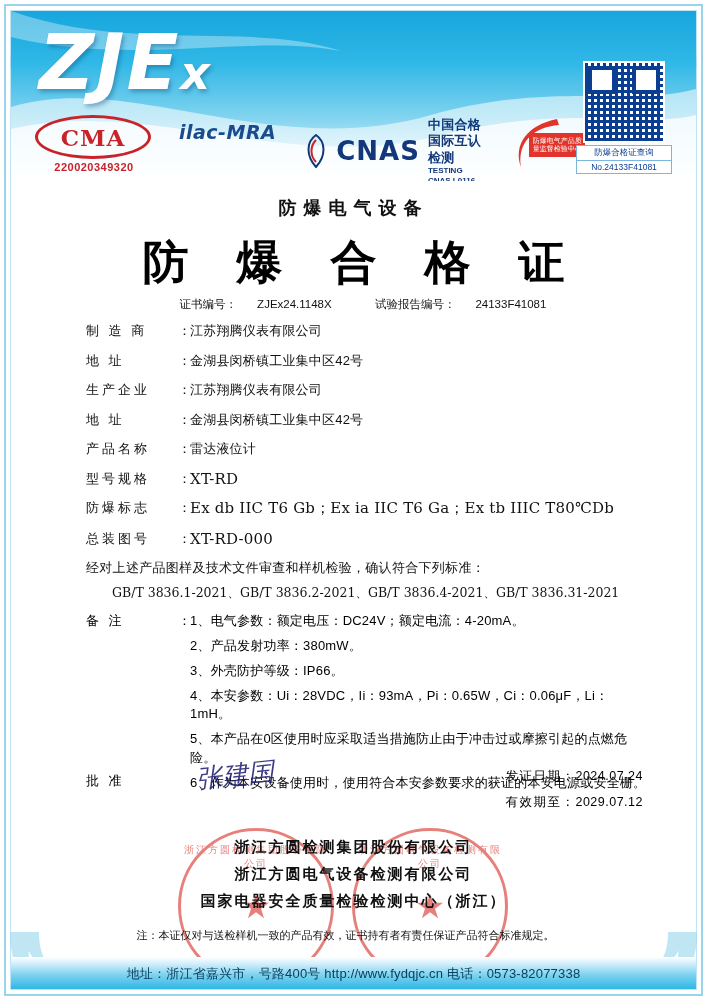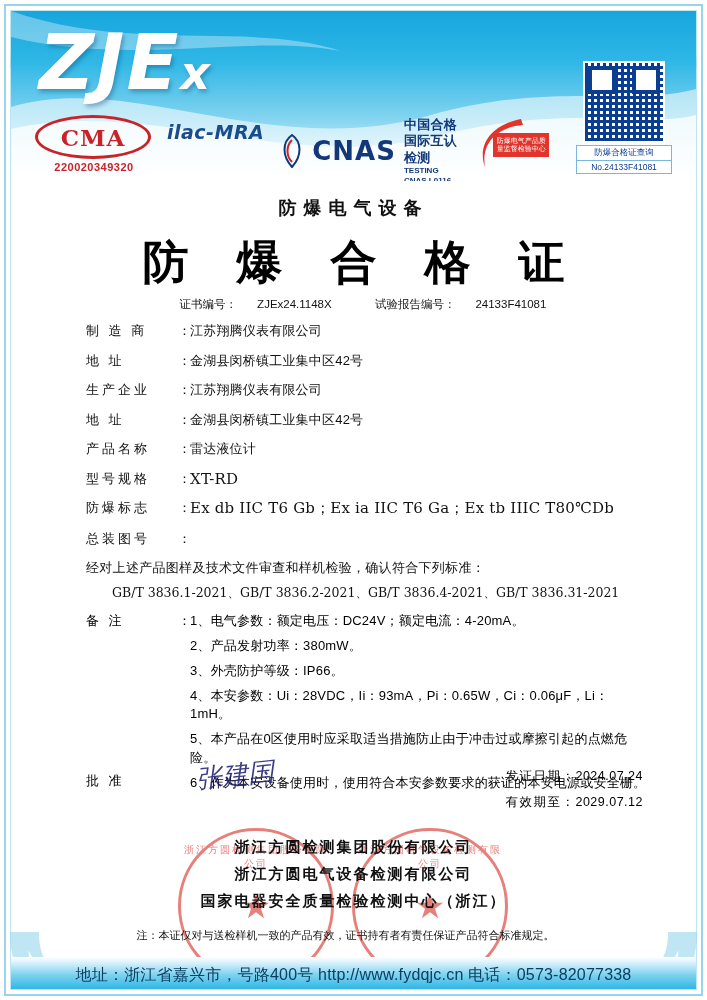--- a/index.html
+++ b/index.html
@@ -52,21 +52,21 @@
     font-family:"DejaVu Sans","Liberation Sans",sans-serif;
     font-weight:bold;font-style:italic;
     font-size:76px;color:#ffffff;letter-spacing:2px;
     text-shadow:2px 3px 4px rgba(0,60,110,.35);
     line-height:1;
   }
   .zjex .small{font-size:46px;}
   
   .logos{
     position:absolute;left:24px;top:104px;
-    display:flex;align-items:flex-start;gap:14px;
+    display:flex;align-items:flex-start;gap:26px;
   }
   .logo-cma{
     position:relative;width:118px;height:52px;
   }
   .cma-oval{
     width:110px;height:38px;border:3px solid #c9232a;border-radius:50%;
     display:flex;align-items:center;justify-content:center;
     background:rgba(255,255,255,.25);
   }
   .cma-text{
@@ -225,21 +225,21 @@
     position:absolute;left:0;right:16px;top:928px;text-align:center;
     font-size:11px;color:#111;
   }
   .footer{
     position:absolute;left:11px;right:11px;bottom:11px;height:32px;
     background:linear-gradient(180deg,#ffffff 0%,#cfeefb 22%,#7fd3ef 55%,#2fb7e6 100%);
     overflow:hidden;
   }
   .footer-text{
     position:absolute;left:0;right:0;top:8px;text-align:center;
-    font-size:16px;color:#0a3f63;letter-spacing:.2px;
+    font-size:13px;color:#0a3f63;letter-spacing:.2px;
   }
 </style>
 </head>
 <body>
 
 <div class="page">
 
   <div class="border-outer"></div>
   <div class="border-inner"></div>
 
@@ -364,20 +364,21 @@
 
     <div class="row">
       <div class="lbl">防爆标志</div>
       <div class="colon">：</div>
       <div class="val serif">Ex db  IIC T6 Gb；Ex ia  IIC T6 Ga；Ex tb IIIC T80℃Db</div>
     </div>
 
     <div class="row">
       <div class="lbl">总装图号</div>
       <div class="colon">：</div>
+      <div class="val serif">XT-RD-000</div>
     </div>
 
     <div class="statement">经对上述产品图样及技术文件审查和样机检验，确认符合下列标准：</div>
     <div class="standards">GB/T 3836.1-2021、GB/T 3836.2-2021、GB/T 3836.4-2021、GB/T 3836.31-2021</div>
 
     <div class="remark-row">
       <div class="lbl">备    注</div>
       <div class="colon">：</div>
       <div class="remark-list">
         <div>1、电气参数：额定电压：DC24V；额定电流：4-20mA。</div>

